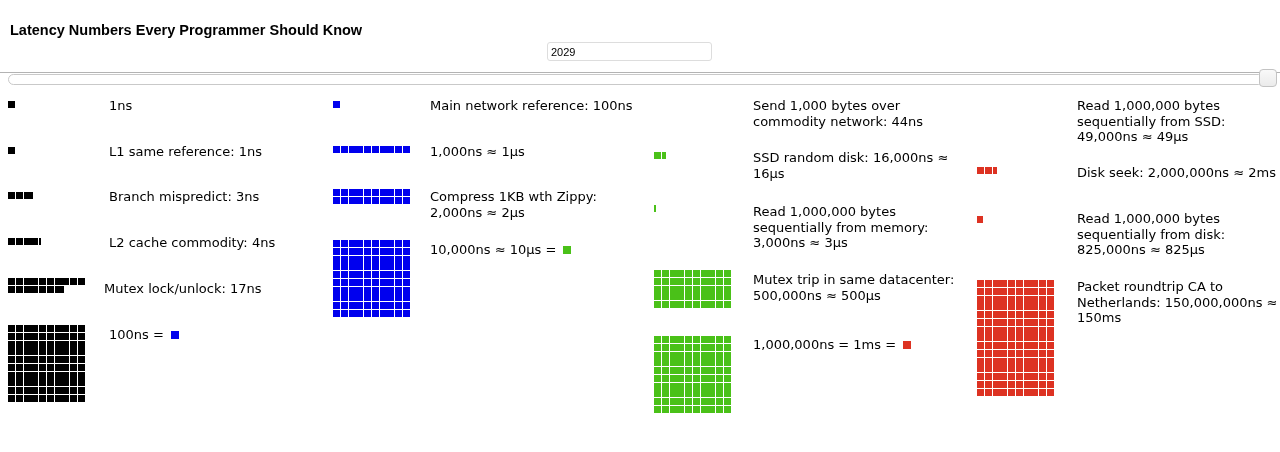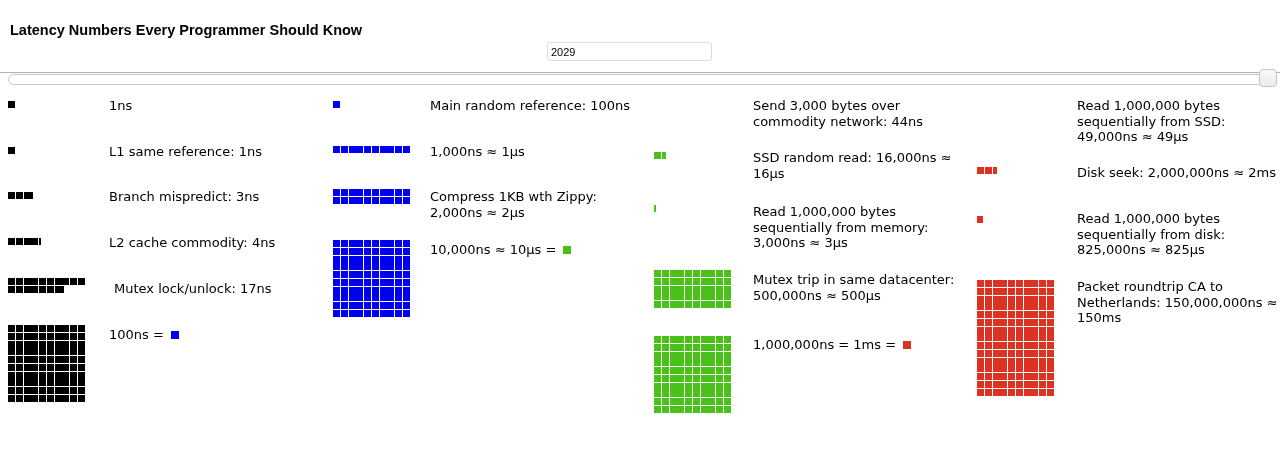--- a/index.html
+++ b/index.html
@@ -95,21 +95,21 @@
       <div class="cell" style="background: rgb(0, 0, 0);"></div>
       <div class="cell" style="background: rgb(0, 0, 0);"></div>
       <div class="cell" style="background: rgb(0, 0, 0);"></div>
       <div class="cell" style="background: rgb(0, 0, 0);"></div>
       <div class="cell" style="background: rgb(0, 0, 0);"></div>
       <div class="cell" style="background: rgb(0, 0, 0);"></div>
       <div class="cell" style="background: rgb(0, 0, 0);"></div>
       <div class="cell" style="background: rgb(0, 0, 0);"></div>
       <div class="cell" style="background: rgb(0, 0, 0); width: 1.5px;"></div>
     </div>
-  <div class="label" style="left:114px;top:281px">Mutex lock/unlock: 17ns</div>
+  <div class="label" style="left:104px;top:281px">Mutex lock/unlock: 17ns</div>
 
   <div class="icon sq-grid" style="left: 8px; top: 325px; grid-template-columns: repeat(10, 7px);">
       <div class="cell" style="background: rgb(0, 0, 0);"></div>
       <div class="cell" style="background: rgb(0, 0, 0);"></div>
       <div class="cell" style="background: rgb(0, 0, 0);"></div>
       <div class="cell" style="background: rgb(0, 0, 0);"></div>
       <div class="cell" style="background: rgb(0, 0, 0);"></div>
       <div class="cell" style="background: rgb(0, 0, 0);"></div>
       <div class="cell" style="background: rgb(0, 0, 0);"></div>
       <div class="cell" style="background: rgb(0, 0, 0);"></div>
@@ -204,21 +204,21 @@
       <div class="cell" style="background: rgb(0, 0, 0);"></div>
       <div class="cell" style="background: rgb(0, 0, 0);"></div>
       <div class="cell" style="background: rgb(0, 0, 0);"></div>
       <div class="cell" style="background: rgb(0, 0, 0);"></div>
     </div>
   <div class="label-row" style="left:109px;top:327px"><span>100ns = </span><span class="swatch" style="background: rgb(0, 0, 238);"></span></div>
 
   <div class="icon sq-grid" style="left: 333px; top: 101px; grid-template-columns: repeat(10, 7px);">
       <div class="cell" style="background: rgb(0, 0, 238);"></div>
     </div>
-  <div class="label" style="left:430px;top:98px">Main random reference: 100ns</div>
+  <div class="label" style="left:430px;top:98px">Main network reference: 100ns</div>
 
   <div class="icon sq-grid" style="left: 333px; top: 146px; grid-template-columns: repeat(10, 7px);">
       <div class="cell" style="background: rgb(0, 0, 238);"></div>
       <div class="cell" style="background: rgb(0, 0, 238);"></div>
       <div class="cell" style="background: rgb(0, 0, 238);"></div>
       <div class="cell" style="background: rgb(0, 0, 238);"></div>
       <div class="cell" style="background: rgb(0, 0, 238);"></div>
       <div class="cell" style="background: rgb(0, 0, 238);"></div>
       <div class="cell" style="background: rgb(0, 0, 238);"></div>
       <div class="cell" style="background: rgb(0, 0, 238);"></div>
@@ -349,28 +349,28 @@
       <div class="cell" style="background: rgb(0, 0, 238);"></div>
       <div class="cell" style="background: rgb(0, 0, 238);"></div>
       <div class="cell" style="background: rgb(0, 0, 238);"></div>
       <div class="cell" style="background: rgb(0, 0, 238);"></div>
       <div class="cell" style="background: rgb(0, 0, 238);"></div>
       <div class="cell" style="background: rgb(0, 0, 238);"></div>
       <div class="cell" style="background: rgb(0, 0, 238);"></div>
     </div>
   <div class="label-row" style="left:430px;top:242px"><span>10,000ns ≈ 10µs = </span><span class="swatch" style="background: rgb(74, 193, 24);"></span></div>
 
-  <div class="label" style="left:753px;top:98px">Send 3,000 bytes over
+  <div class="label" style="left:753px;top:98px">Send 1,000 bytes over
 commodity network: 44ns</div>
 
   <div class="icon sq-grid" style="left: 654px; top: 152px; grid-template-columns: repeat(10, 7px);">
       <div class="cell" style="background: rgb(74, 193, 24);"></div>
       <div class="cell" style="background: rgb(74, 193, 24); width: 4px;"></div>
     </div>
-  <div class="label" style="left:753px;top:150px">SSD random read: 16,000ns ≈
+  <div class="label" style="left:753px;top:150px">SSD random disk: 16,000ns ≈
 16µs</div>
 
   <div class="icon sq-grid" style="left: 654px; top: 205px; grid-template-columns: repeat(10, 7px);">
       <div class="cell" style="background: rgb(74, 193, 24); width: 2px;"></div>
     </div>
   <div class="label" style="left:753px;top:204px">Read 1,000,000 bytes
 sequentially from memory:
 3,000ns ≈ 3µs</div>
 
   <div class="icon sq-grid" style="left: 654px; top: 270px; grid-template-columns: repeat(10, 7px);">

